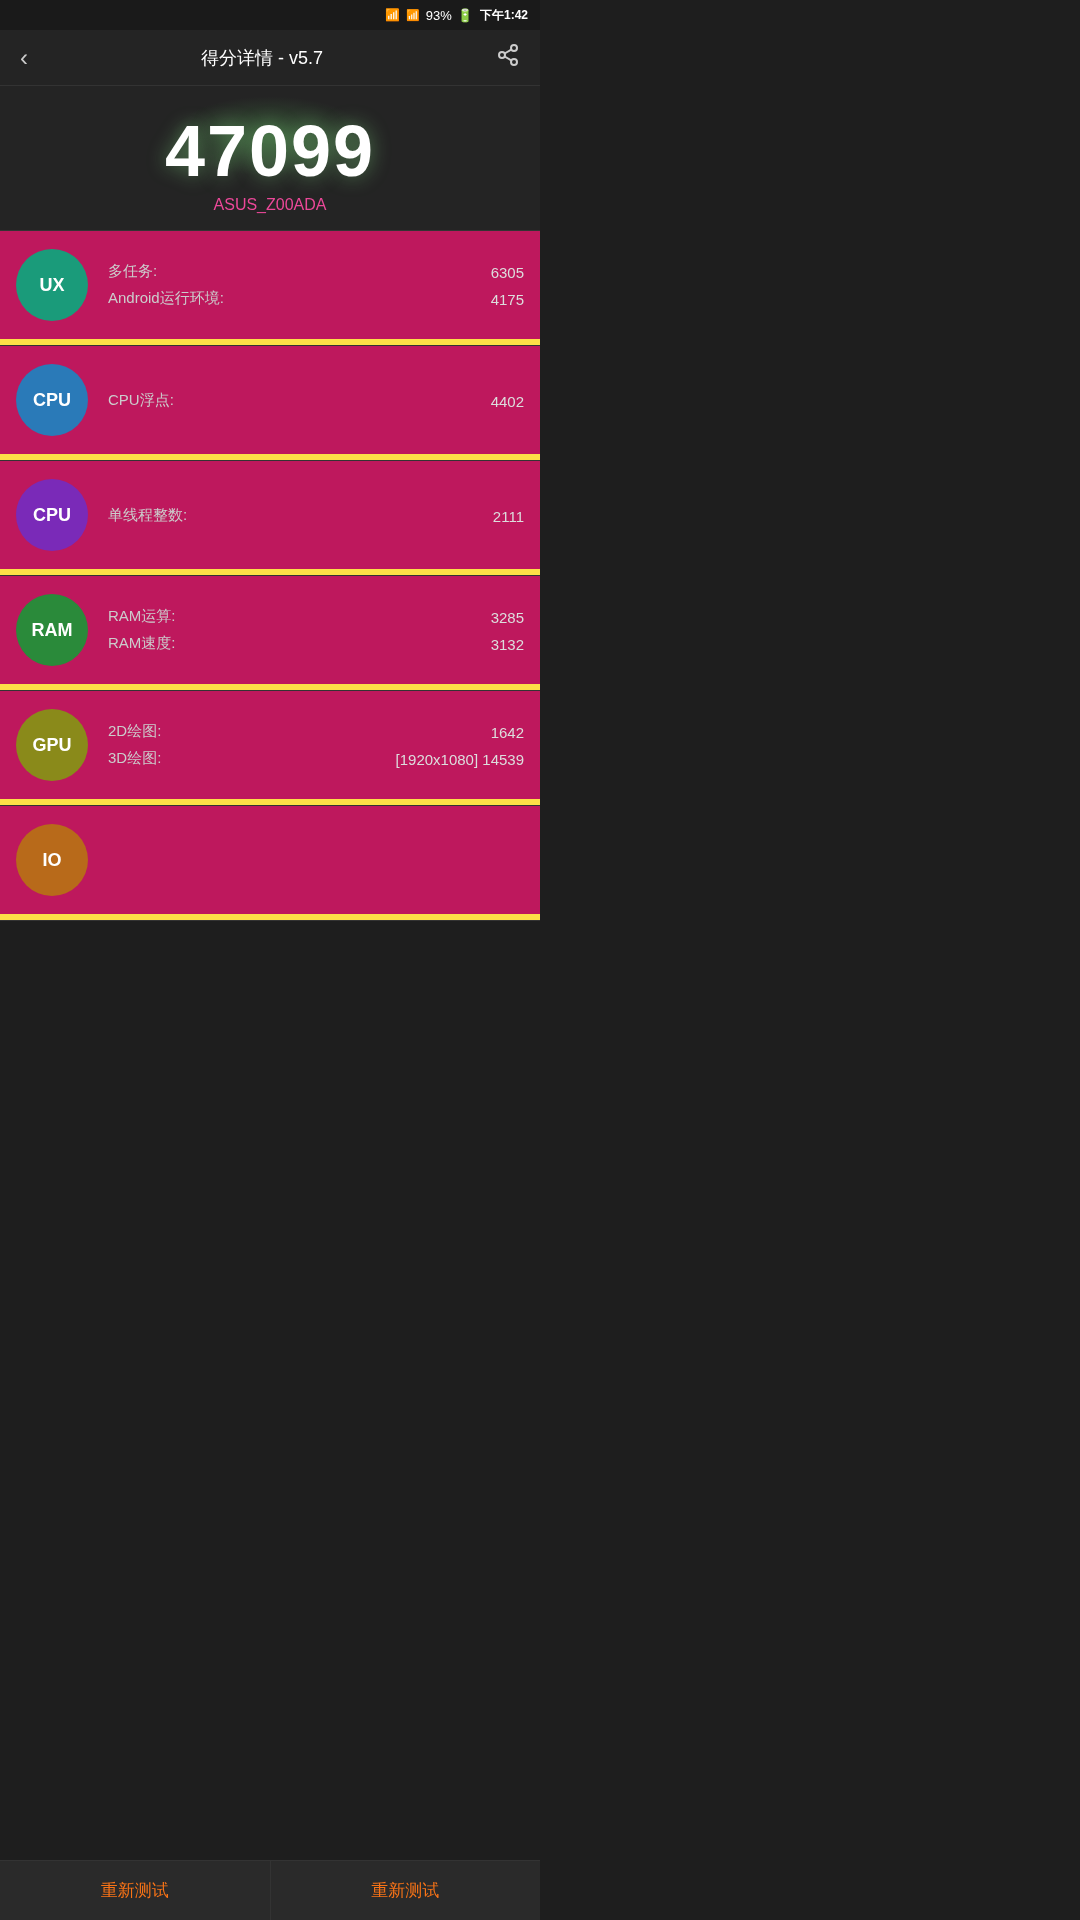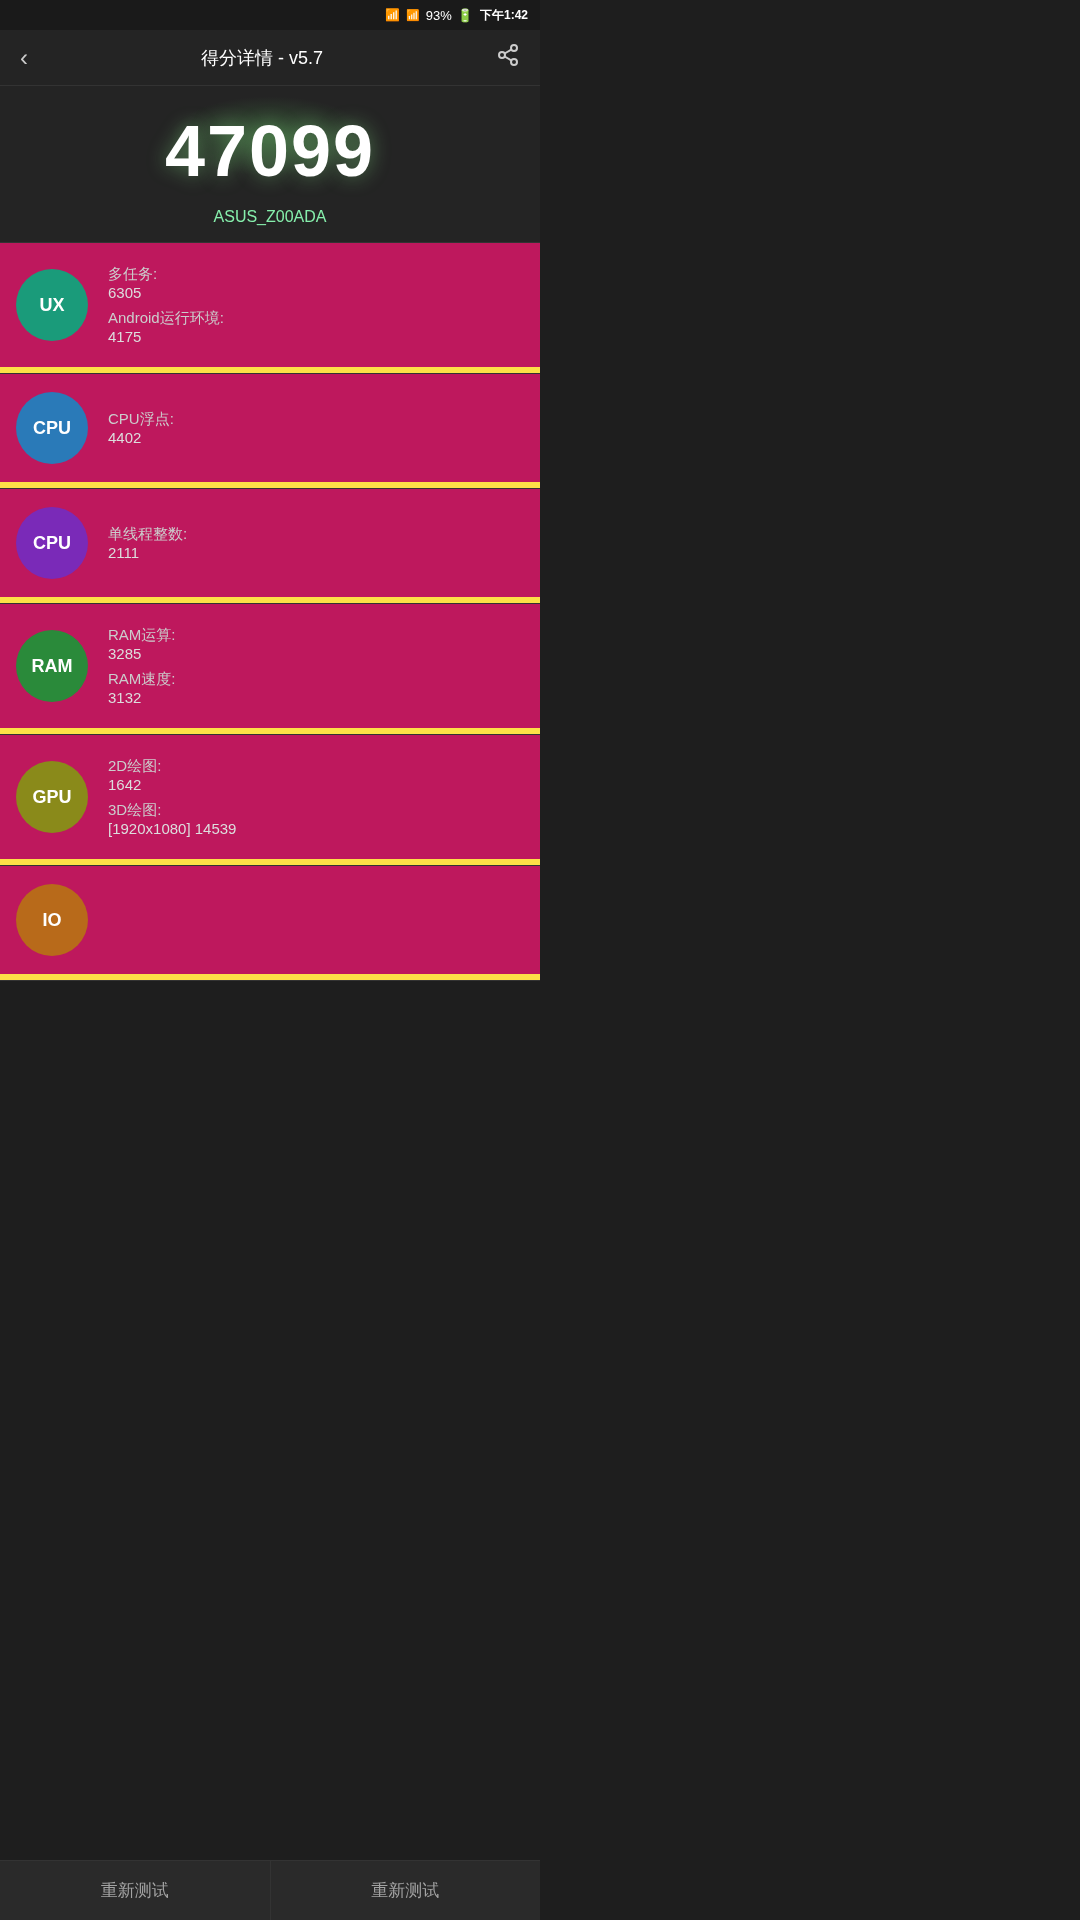--- a/index.html
+++ b/index.html
@@ -68,22 +68,22 @@
     .score-number {
       font-size: 72px;
       font-weight: bold;
       color: #fff;
       text-shadow: 0 0 20px rgba(150,255,150,0.4);
       letter-spacing: 2px;
       position: relative;
     }
     .device-name {
       font-size: 16px;
-      color: #86efac;
-      margin-top: 16px;
+      color: #ec4899;
+      margin-top: 4px;
     }
     .divider {
       height: 1px;
       background: #333;
       margin: 0;
     }
     .benchmark-row {
       background: #be185d;
       display: flex;
       align-items: center;
@@ -108,23 +108,22 @@
     .badge-cpu-single { background: #7a2ab8; }
     .badge-ram { background: #2a8a3a; }
     .badge-gpu { background: #8a8a1a; }
     .badge-io { background: #b86a1a; }
     .row-content {
       flex: 1;
     }
     .row-item {
       display: flex;
       justify-content: space-between;
-      align-items: flex-start;
+      align-items: flex-end;
       padding: 4px 0;
-      flex-direction: column;
     }
     .row-label {
       font-size: 15px;
       color: #ccc;
     }
     .row-value {
       font-size: 15px;
       color: #ddd;
       font-weight: 500;
     }
@@ -135,21 +134,21 @@
       width: 540px;
       display: flex;
       background: #1a1a1a;
       border-top: 1px solid #333;
     }
     .bottom-btn {
       flex: 1;
       padding: 18px;
       text-align: center;
       font-size: 17px;
-      color: #a3a3a3;
+      color: #f97316;
       background: #2a2a2a;
       cursor: pointer;
       border: none;
       outline: none;
     }
     .bottom-btn:first-child {
       border-right: 1px solid #333;
     }
     .content-area {
       padding-bottom: 70px;

